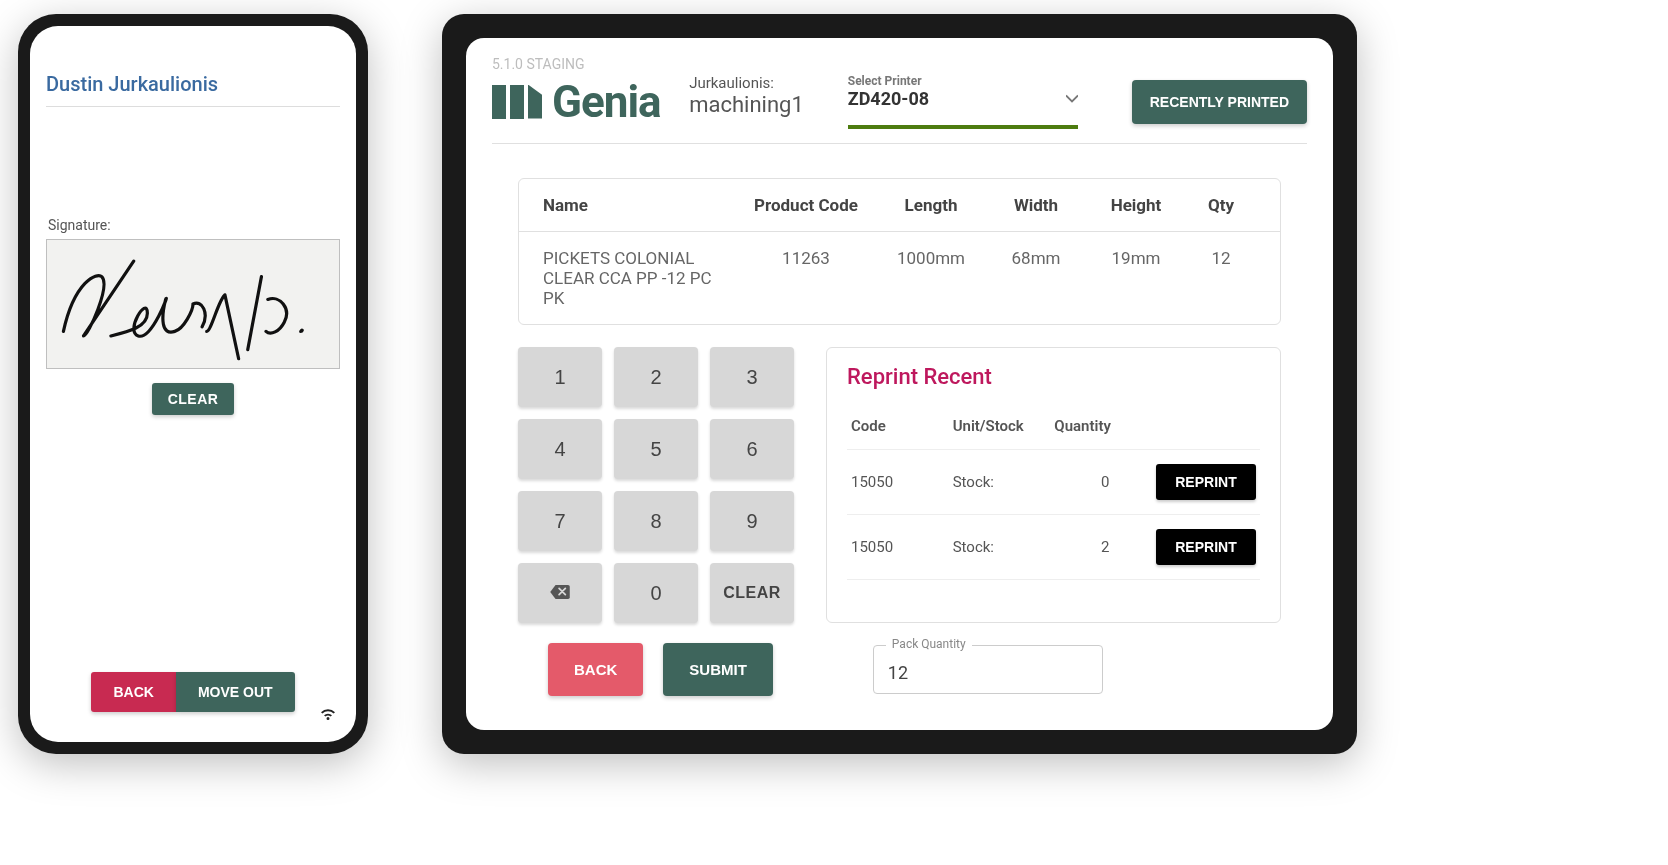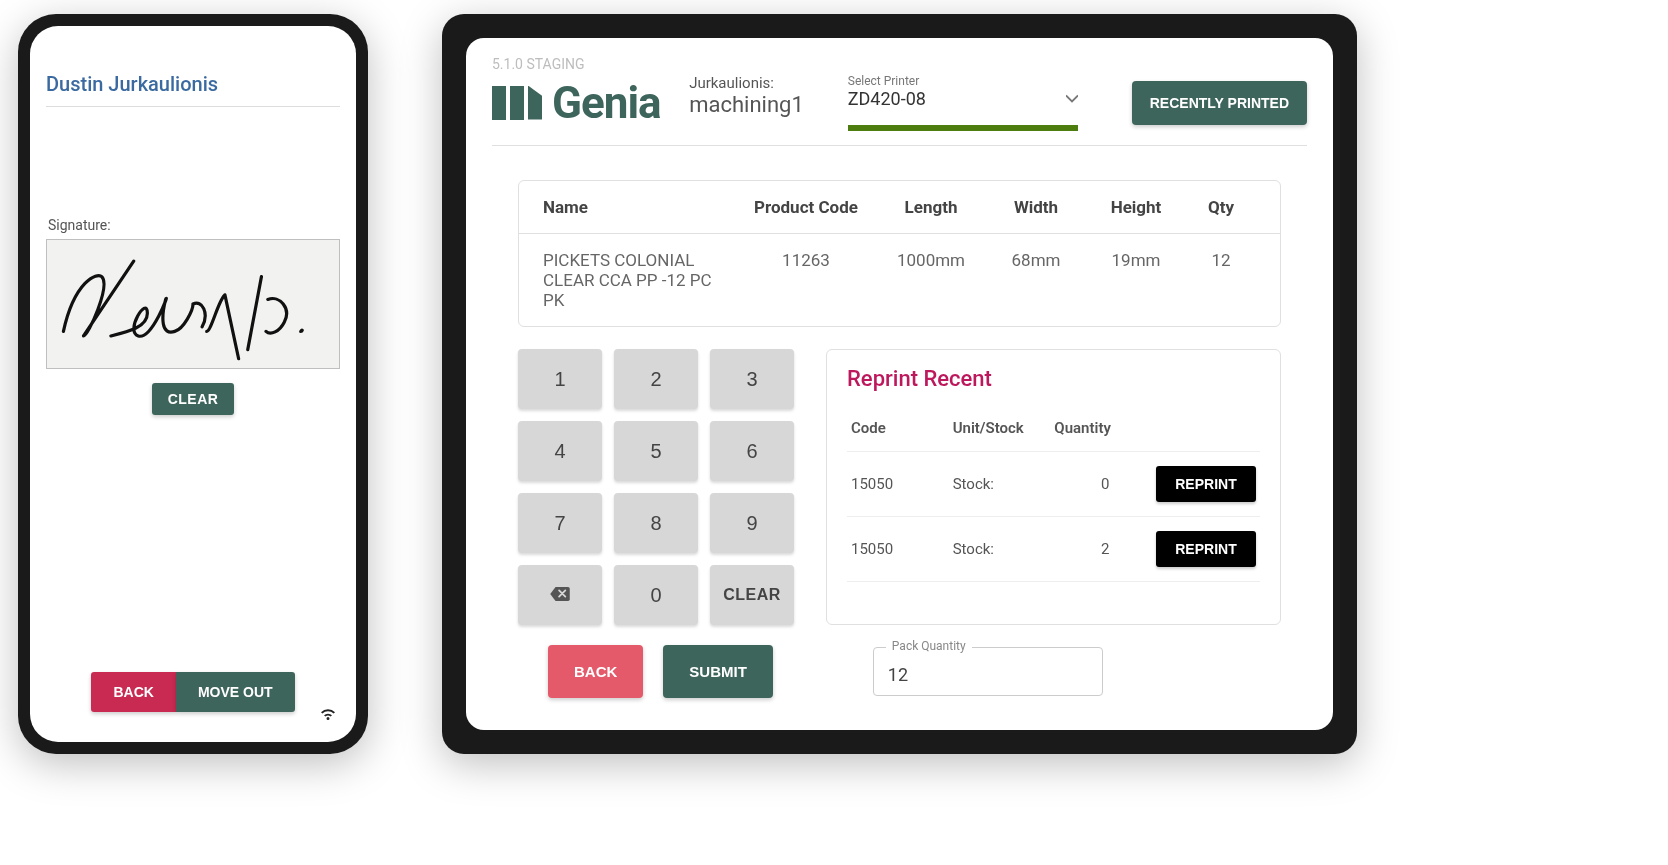--- a/index.html
+++ b/index.html
@@ -159,21 +159,21 @@
   .logo-mark span:nth-child(3){height:34px; clip-path: polygon(0 0, 100% 30%, 100% 100%, 0 100%);}
   .logo-word{
     font-size:44px;
     font-weight:700;
     color:#3e655c;
     letter-spacing:-1px;
   }
   .ws-block{ margin-left:auto; margin-right:20px;}
   .ws-block .lbl{font-size:15px; color:#555;}
   .ws-block .val{font-size:22px; color:#555;}
-  .printer-block{ margin-right:30px; border-bottom:6px solid #4d7c0f; padding-bottom:16px; width:230px; position:relative;}
+  .printer-block{ margin-right:30px; border-bottom:4px solid #4d7c0f; padding-bottom:16px; width:230px; position:relative;font-weight:bold;}
   .printer-block .lbl{font-size:12px; color:#777;}
   .printer-block .val{font-size:18px; color:#333; display:flex; justify-content:space-between; align-items:center;}
   .recent-btn{
     background:#3e655c; color:#fff; border:none;
     padding:14px 18px; font-size:14px; font-weight:600;
     border-radius:4px;
     box-shadow:0 2px 4px rgba(0,0,0,.2);
     align-self:center;
   }
 

